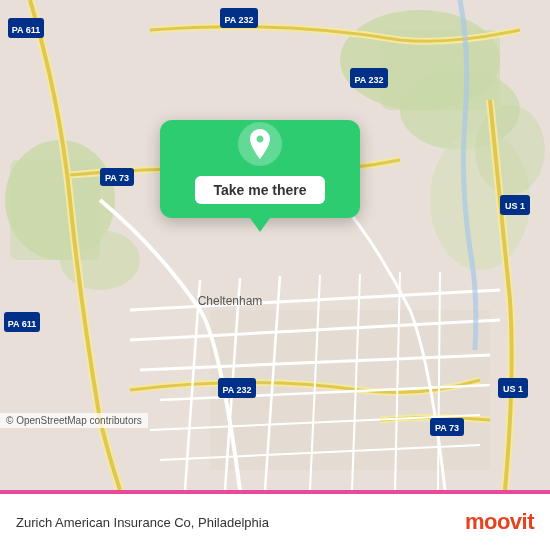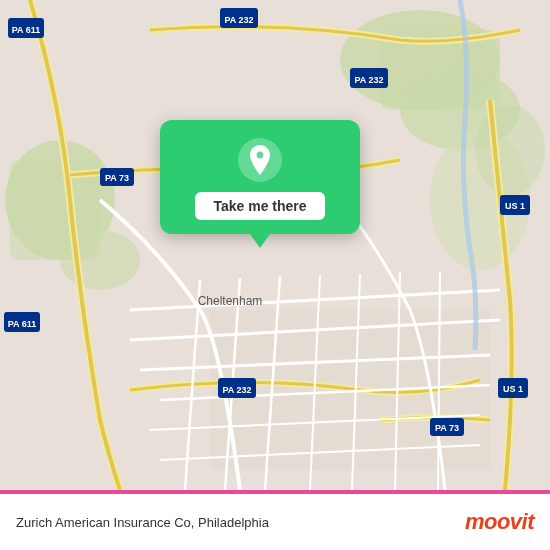--- a/index.html
+++ b/index.html
@@ -28,21 +28,21 @@
     }
 
     
     #popup-card {
       position: absolute;
       top: 120px;
       left: 160px;
       width: 200px;
       background: #2ecc71;
       border-radius: 12px;
-      padding: 18px 16px 14px;
+      padding: 2px 16px 14px;
       display: flex;
       flex-direction: column;
       align-items: center;
       box-shadow: 0 4px 16px rgba(0,0,0,0.25);
       z-index: 10;
     }
 
     #popup-card::after {
       content: '';
       position: absolute;
@@ -100,21 +100,20 @@
     #moovit-logo {
       display: flex;
       align-items: center;
       gap: 4px;
     }
 
     #moovit-text {
       font-size: 22px;
       font-weight: 700;
       color: #e8411e;
-      font-style: italic;
       letter-spacing: -0.5px;
     }
 
     #copyright-bar {
       position: absolute;
       bottom: 62px;
       left: 0;
       background: rgba(255,255,255,0.75);
       font-size: 10px;
       color: #555;
@@ -212,20 +211,23 @@
   <div id="popup-card">
     <div id="location-icon-circle">
 
       <svg width="26" height="30" viewBox="0 0 26 30" fill="none" xmlns="http://www.w3.org/2000/svg">
         <path d="M13 0C7.48 0 3 4.48 3 10C3 17.5 13 30 13 30C13 30 23 17.5 23 10C23 4.48 18.52 0 13 0ZM13 13.5C11.07 13.5 9.5 11.93 9.5 10C9.5 8.07 11.07 6.5 13 6.5C14.93 6.5 16.5 8.07 16.5 10C16.5 11.93 14.93 13.5 13 13.5Z" fill="white"></path>
       </svg>
     </div>
     <button id="take-me-there-btn">Take me there</button>
   </div>
 
+  <div id="copyright-bar">
+    <span>© OpenStreetMap contributors</span>
+  </div>
 </div>
 
 <div id="bottom-bar">
   <span id="location-label">Zurich American Insurance Co, Philadelphia</span>
   <div id="moovit-logo">
     <span id="moovit-text">moovit</span>
   </div>
 </div>
 
 </body></html>

